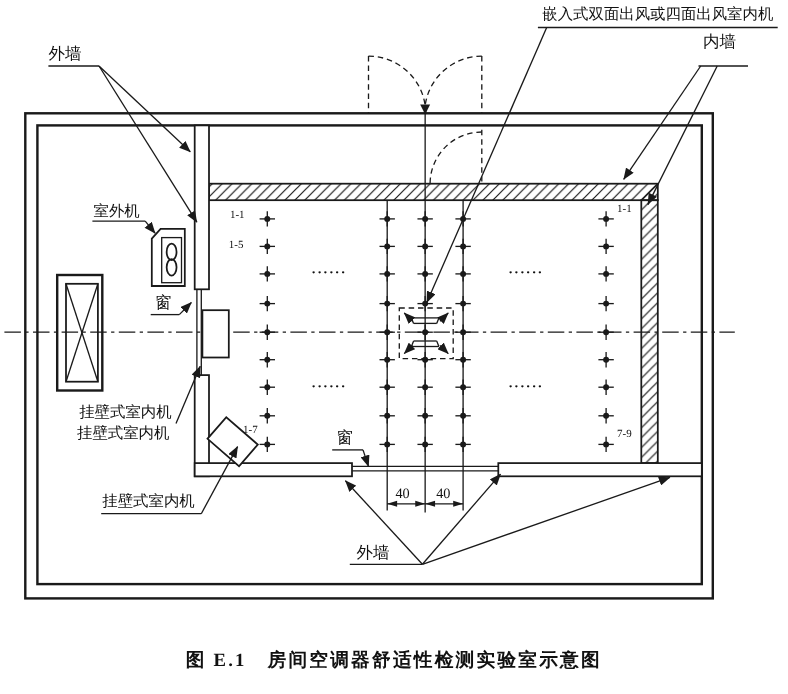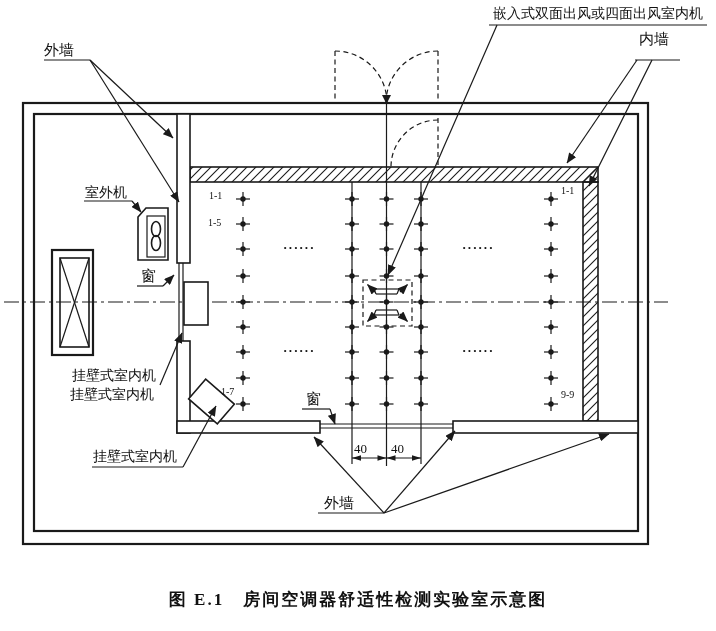--- a/index.html
+++ b/index.html
@@ -15,21 +15,21 @@
   #dgm .wf{fill:#fff;}
   #dgm .hatch{fill:url(#hatch);}
   #dgm .dash{stroke-dasharray:5 3.5;}
   #dgm .fillb{fill:var(--line,#1a1a1a);stroke:none;}
   #dgm #grid-points line{stroke-width:1.2;}
   #dgm #grid-points circle{fill:var(--line,#1a1a1a);stroke:none;}
   .lbl{position:absolute;white-space:nowrap;line-height:1.1;font-size:14px;}
   .fs15{font-size:15px;}
   .fs13{font-size:10px;}
   .dots{font-size:13px;letter-spacing:1px;font-weight:bold;}
-  .dim{width:24px;text-align:left;font-size:13px;}
+  .dim{width:24px;text-align:center;font-size:13px;}
   .caption{position:absolute;left:0;right:0;top:588px;text-align:center;
            font-size:17px;font-weight:bold;letter-spacing:2px;}
 </style>
 </head>
 <body>
 
 <div class="stage">
 
   <svg id="dgm" width="716" height="631" viewBox="0 0 716 631">
     <defs>
@@ -401,21 +401,21 @@
   <div class="lbl" style="left:72px;top:368px">挂壁式室内机</div>
   <div class="lbl" style="left:70px;top:387px">挂壁式室内机</div>
   <div class="lbl" style="left:93px;top:449px">挂壁式室内机</div>
   <div class="lbl fs15" style="left:306px;top:391px">窗</div>
   <div class="lbl fs15" style="left:324px;top:495px">外墙</div>
 
   <div class="lbl fs13" style="left:209px;top:190px">1-1</div>
   <div class="lbl fs13" style="left:208px;top:217px">1-5</div>
   <div class="lbl fs13" style="left:221px;top:386px">1-7</div>
   <div class="lbl fs13" style="left:561px;top:185px">1-1</div>
-  <div class="lbl fs13" style="left:561px;top:389px">9-9</div>
+  <div class="lbl fs13" style="left:561px;top:389px">7-9</div>
 
   <div class="lbl dots" style="left:283px;top:241px">······</div>
   <div class="lbl dots" style="left:462px;top:241px">······</div>
   <div class="lbl dots" style="left:283px;top:344px">······</div>
   <div class="lbl dots" style="left:462px;top:344px">······</div>
 
   <div class="lbl dim" style="left:354px;top:442px">40</div>
   <div class="lbl dim" style="left:391px;top:442px">40</div>
 
   <div class="caption">图 E.1　房间空调器舒适性检测实验室示意图</div>

